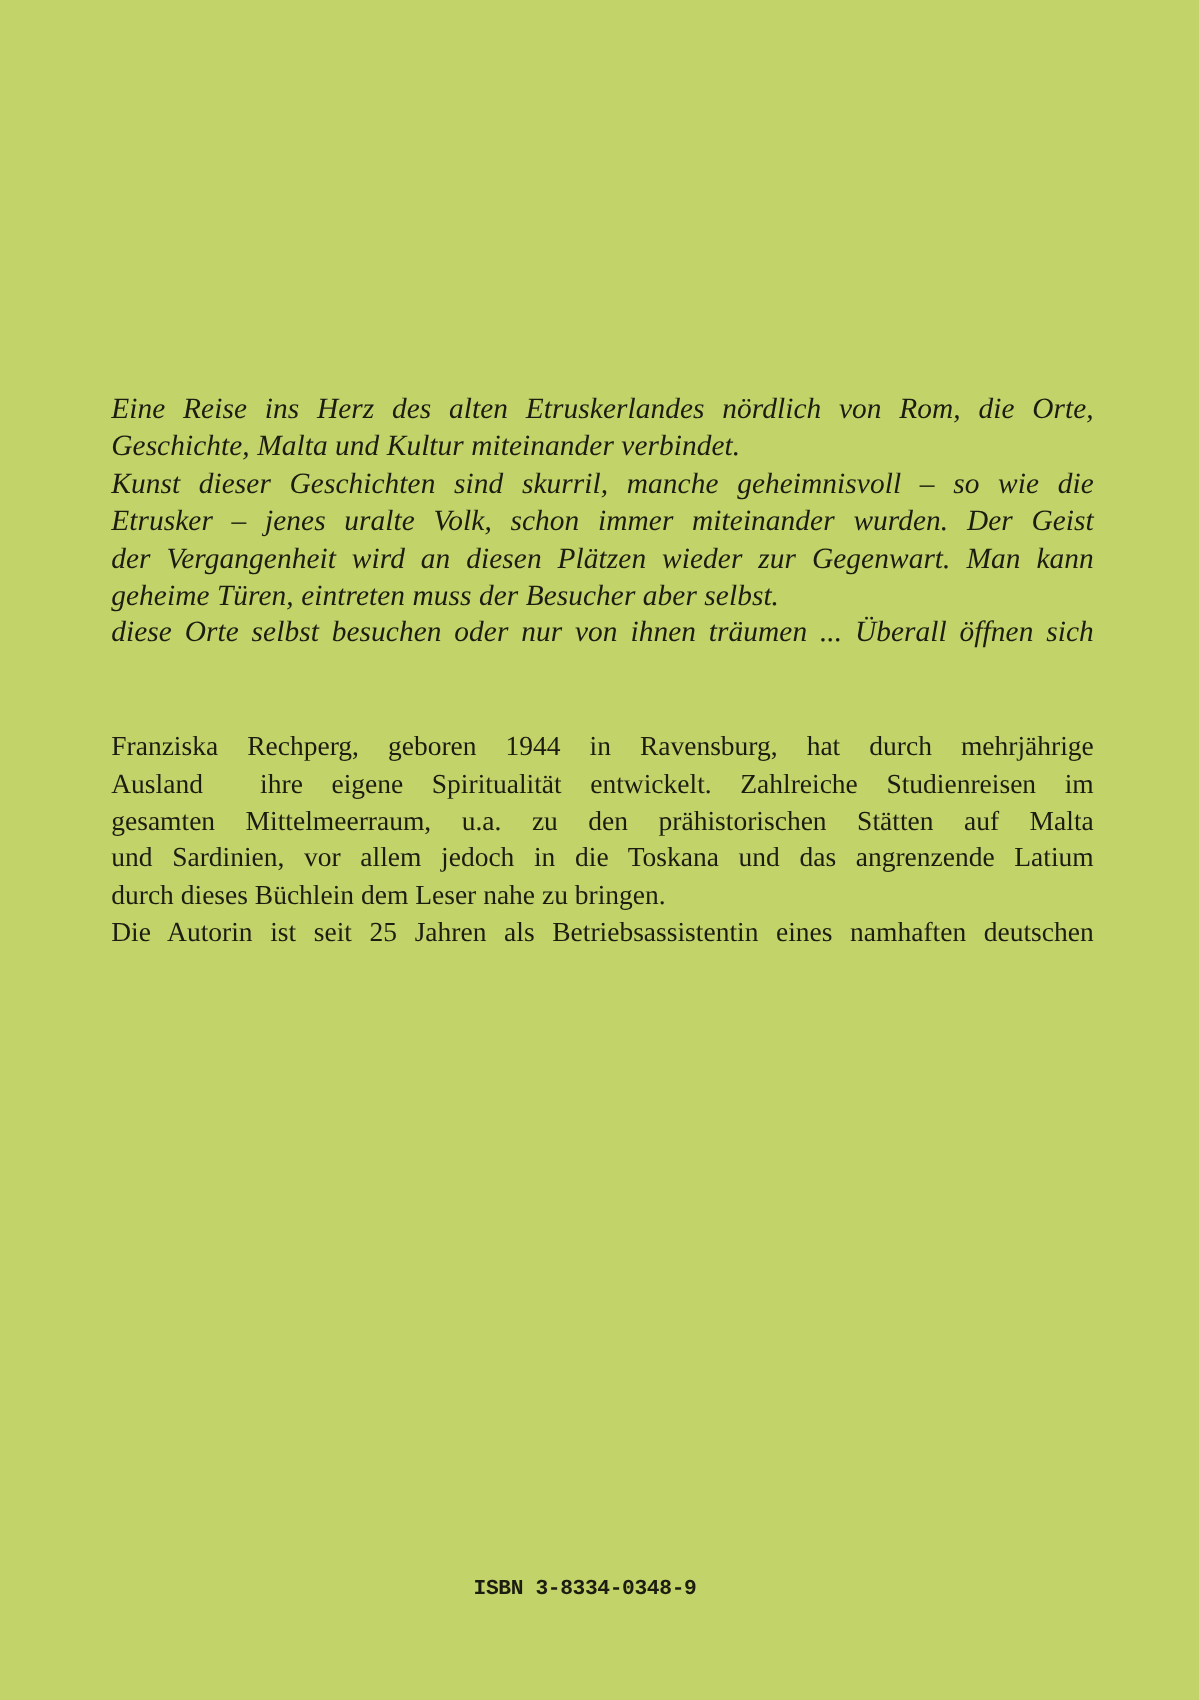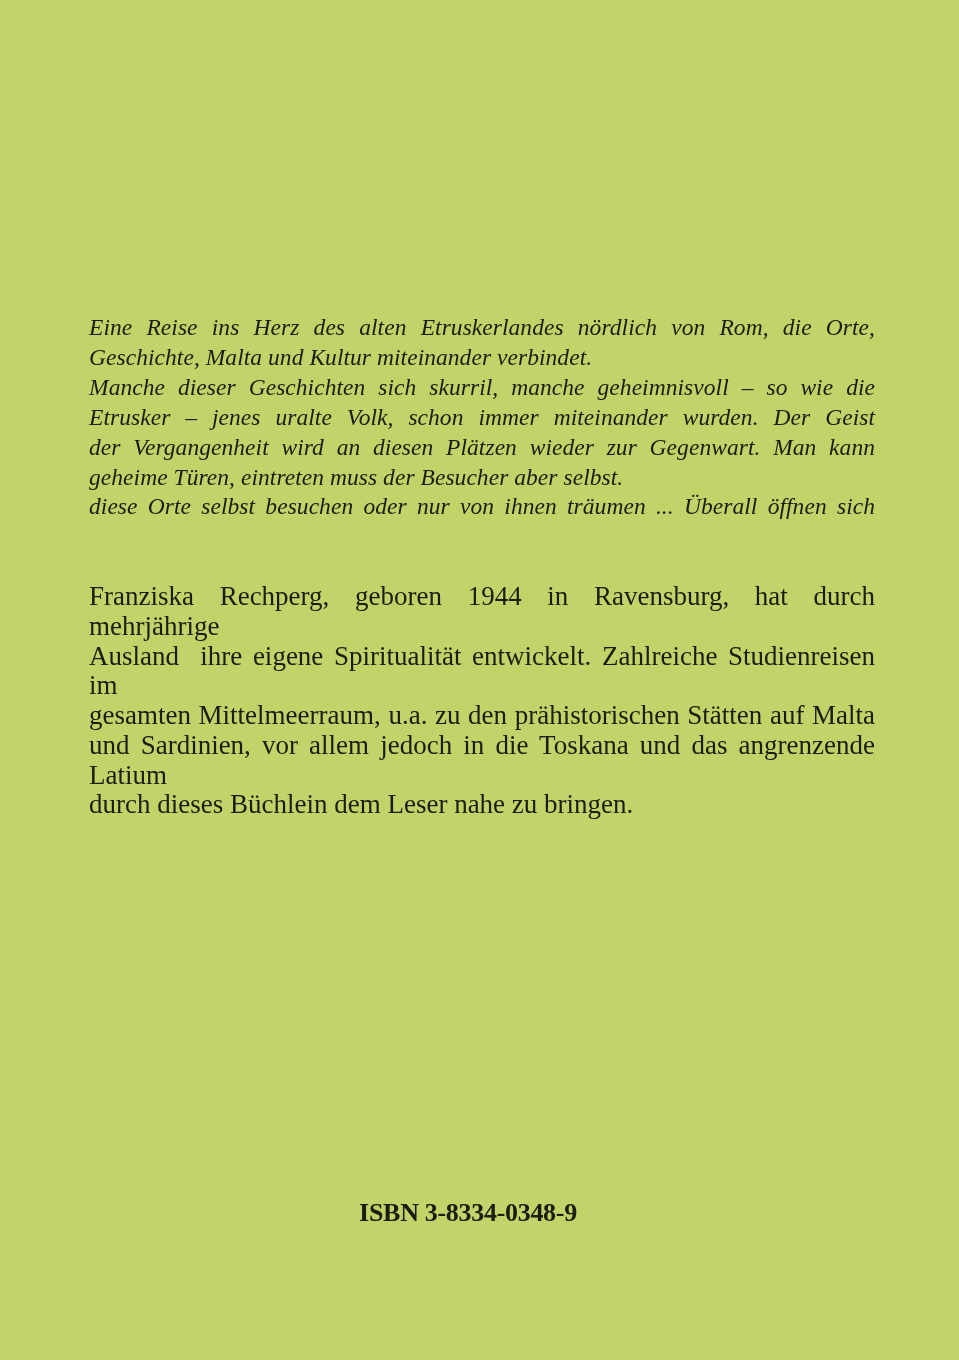--- a/index.html
+++ b/index.html
@@ -24,58 +24,60 @@
       font-size: 23.5px;
       line-height: 29.9px;
       text-align: justify;
       letter-spacing: 0.05px;
     }
     .bio {
       position: absolute;
       left: 89px;
       top: 582px;
       width: 786px;
-      font-size: 27px;
+      font-size: 22px;
       line-height: 29.75px;
       text-align: justify;
     }
     .line {
       display: block;
       text-align: justify;
       text-align-last: justify;
       white-space: normal;
     }
     .line.last {
       text-align-last: left;
     }
     .isbn {
       position: absolute;
       left: 0;
       width: 936px;
-      top: 1198px;
+      top: 1262px;
       text-align: center;
       font-weight: bold;
-      font-size: 26px;
+      font-size: 17px;
       letter-spacing: -0.3px;
+      font-family: Liberation Mono, monospace;
     }
   </style>
 </head>
 <body>
 
 <div class="blurb">
   <span class="line">Eine Reise ins Herz des alten Etruskerlandes nördlich von Rom, die Orte,</span>
   <span class="line last">Geschichte, Malta und Kultur miteinander verbindet.</span>
-  <span class="line">Manche dieser Geschichten sich skurril, manche geheimnisvoll – so wie die</span>
+  <span class="line">Kunst dieser Geschichten sind skurril, manche geheimnisvoll – so wie die</span>
   <span class="line">Etrusker – jenes uralte Volk, schon immer miteinander wurden. Der Geist</span>
   <span class="line">der Vergangenheit wird an diesen Plätzen wieder zur Gegenwart. Man kann</span>
   <span class="line last">geheime Türen, eintreten muss der Besucher aber selbst.</span>
   <span class="line">diese Orte selbst besuchen oder nur von ihnen träumen ... Überall öffnen sich</span>
 </div>
 
 <div class="bio">
   <span class="line">Franziska Rechperg, geboren 1944 in Ravensburg, hat durch mehrjährige</span>
   <span class="line" style="white-space: pre-wrap;">Ausland  ihre eigene Spiritualität entwickelt. Zahlreiche Studienreisen im</span>
   <span class="line">gesamten Mittelmeerraum, u.a. zu den prähistorischen Stätten auf Malta</span>
   <span class="line">und Sardinien, vor allem jedoch in die Toskana und das angrenzende Latium</span>
   <span class="line last">durch dieses Büchlein dem Leser nahe zu bringen.</span>
+  <span class="line">Die Autorin ist seit 25 Jahren als Betriebsassistentin eines namhaften deutschen</span>
 </div>
 
 <div class="isbn">ISBN 3-8334-0348-9</div>
 
 </body></html>

